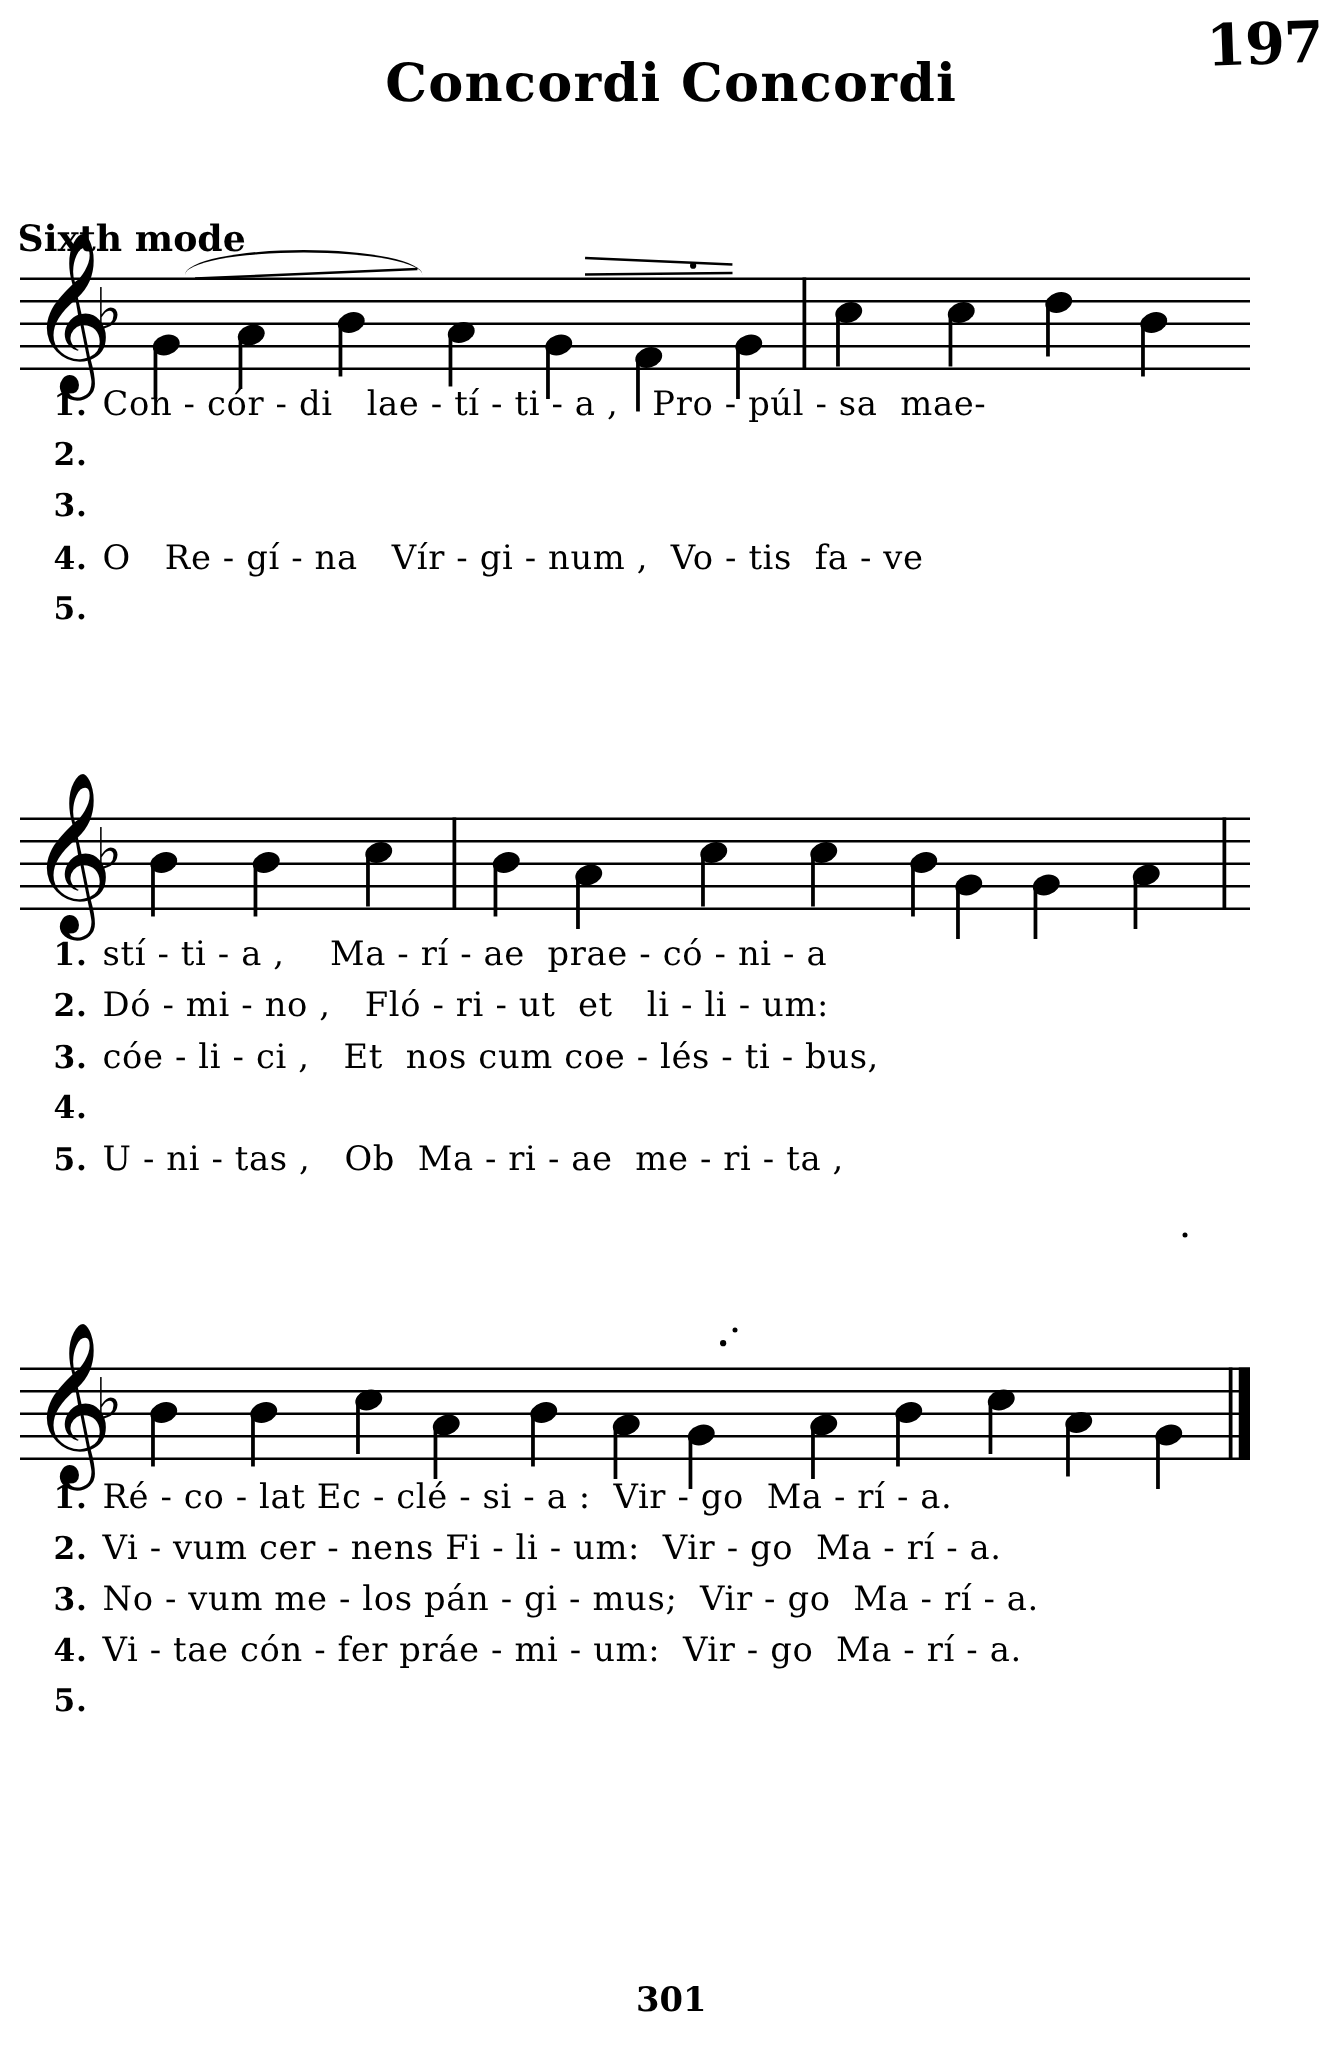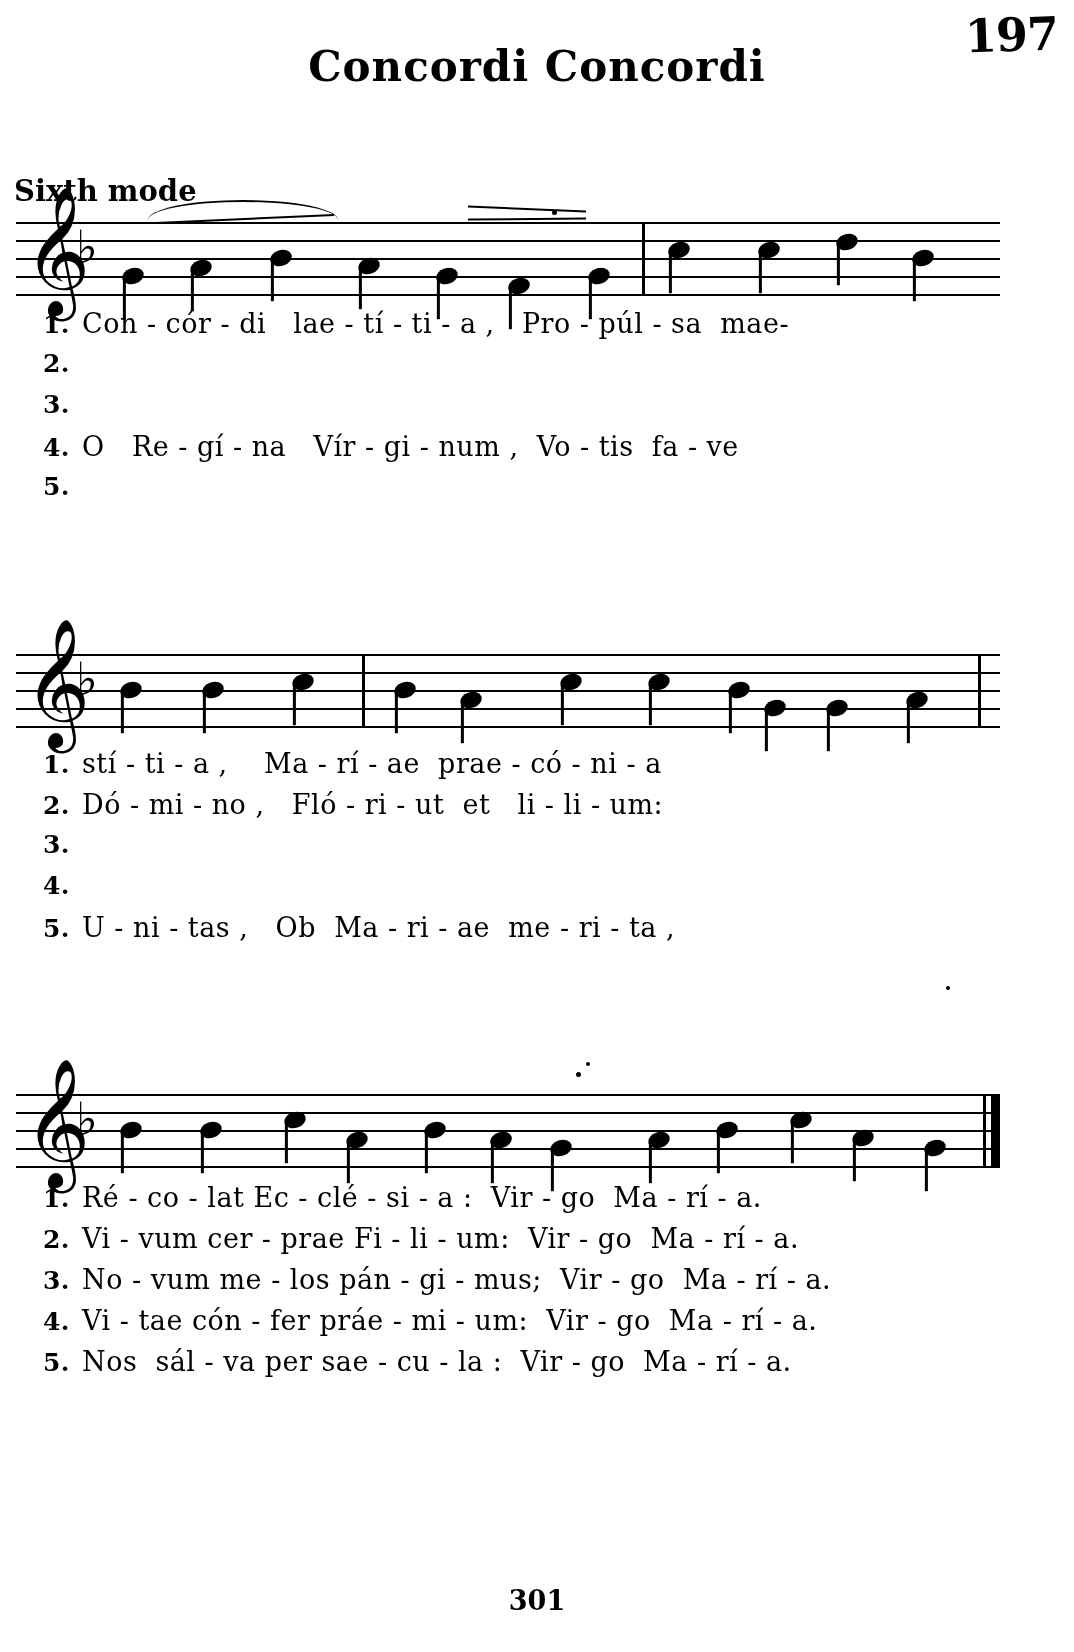--- a/index.html
+++ b/index.html
@@ -342,20 +342,21 @@
     <div class="lyric-row">
       <span class="lyric-num">1.</span>
       <span class="lyric-text">stí - ti - a ,    Ma - rí - ae  prae - có - ni - a</span>
     </div>
     <div class="lyric-row">
       <span class="lyric-num">2.</span>
       <span class="lyric-text">Dó - mi - no ,   Fló - ri - ut  et   li - li - um:</span>
     </div>
     <div class="lyric-row">
       <span class="lyric-num">3.</span>
+      <span class="lyric-text">cóe - li - ci ,   Et  nos cum coe - lés - ti - bus,</span>
     </div>
     <div class="lyric-row">
       <span class="lyric-num">4.</span>
     </div>
     <div class="lyric-row">
       <span class="lyric-num">5.</span>
       <span class="lyric-text">U - ni - tas ,   Ob  Ma - ri - ae  me - ri - ta ,</span>
     </div>
   </div>
 
@@ -413,33 +414,32 @@
     </div>
   </div>
 
   <div class="lyrics" style="top:1182px;">
     <div class="lyric-row">
       <span class="lyric-num">1.</span>
       <span class="lyric-text">Ré - co - lat Ec - clé - si - a :  Vir - go  Ma - rí - a.</span>
     </div>
     <div class="lyric-row">
       <span class="lyric-num">2.</span>
-      <span class="lyric-text">Vi - vum cer - prae Fi - li - um:  Vir - go  Ma - rí - a.</span>
+      <span class="lyric-text">Vi - vum cer - nens Fi - li - um:  Vir - go  Ma - rí - a.</span>
     </div>
     <div class="lyric-row">
       <span class="lyric-num">3.</span>
       <span class="lyric-text">No - vum me - los pán - gi - mus;  Vir - go  Ma - rí - a.</span>
     </div>
     <div class="lyric-row">
       <span class="lyric-num">4.</span>
       <span class="lyric-text">Vi - tae cón - fer práe - mi - um:  Vir - go  Ma - rí - a.</span>
     </div>
     <div class="lyric-row">
       <span class="lyric-num">5.</span>
-      <span class="lyric-text">Nos  sál - va per sae - cu - la :  Vir - go  Ma - rí - a.</span>
     </div>
   </div>
 
   <div class="speck" style="left:586px; top:1062px;"></div>
   <div class="speck" style="left:946px; top:986px;"></div>
 
   <div class="page-number">301</div>
 </div>
 
 </body></html>

